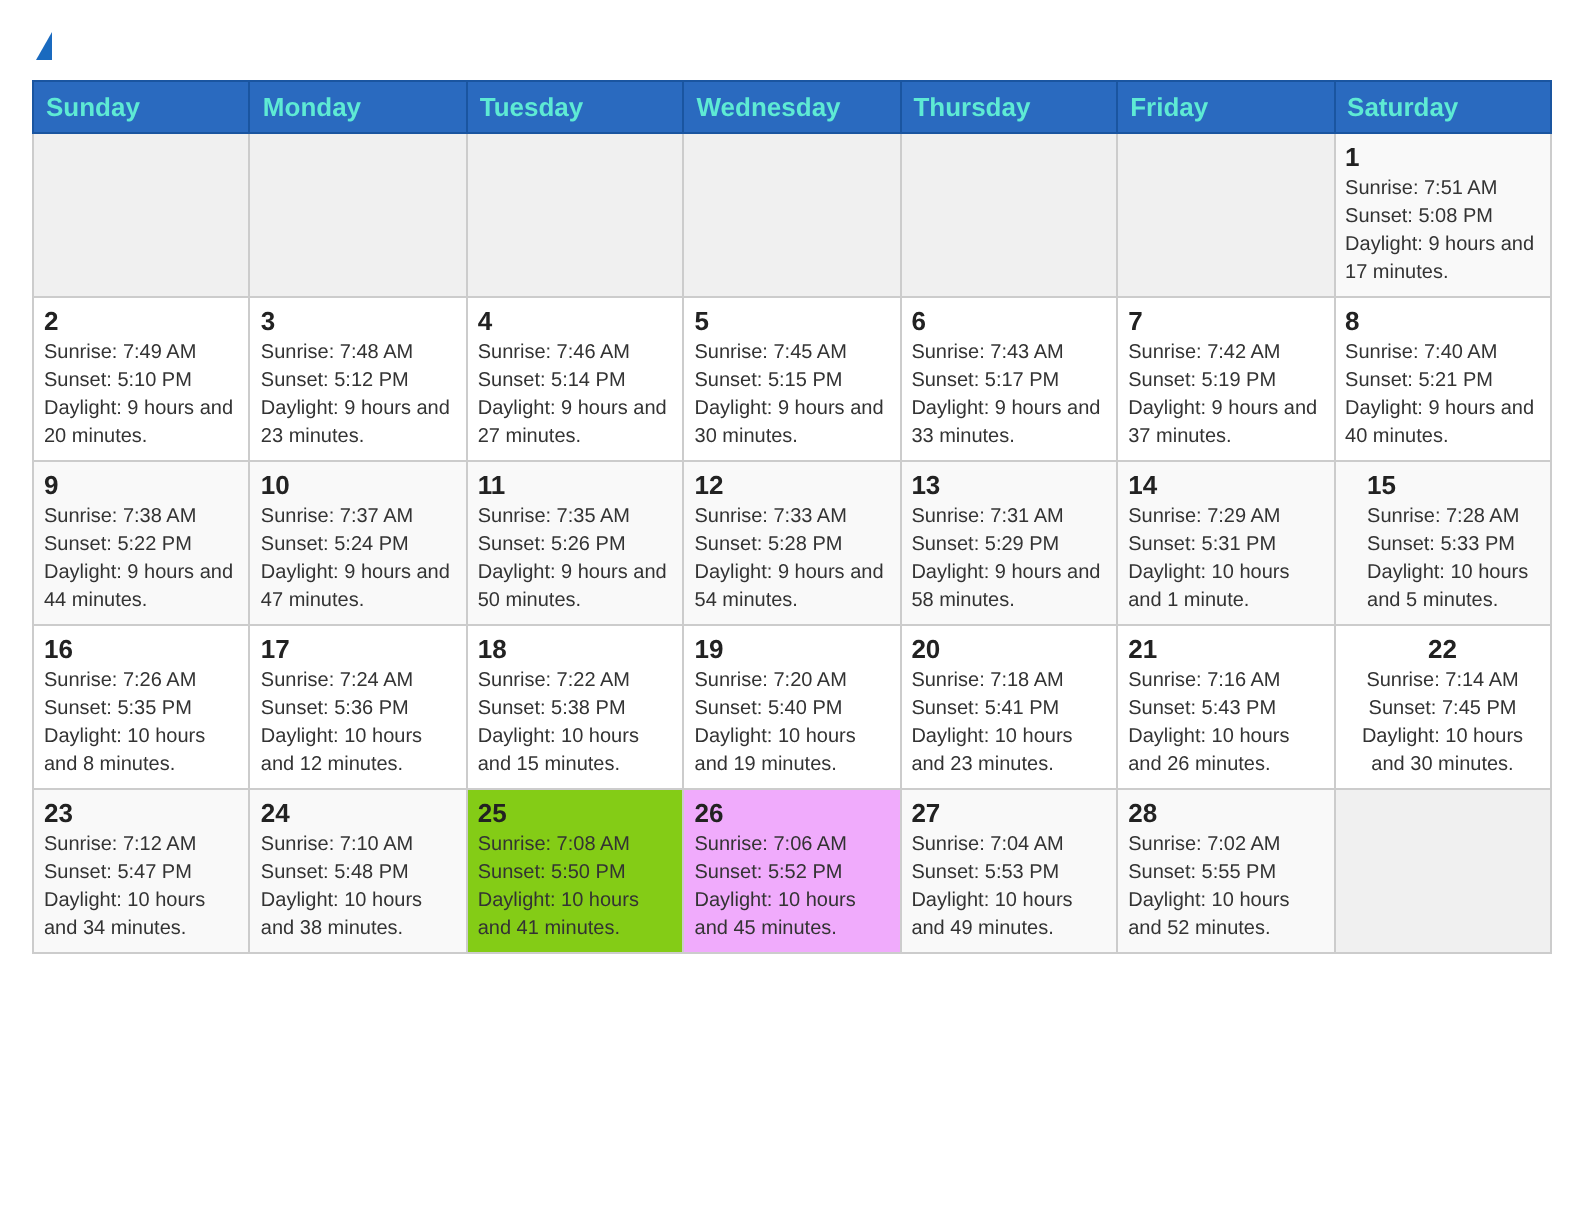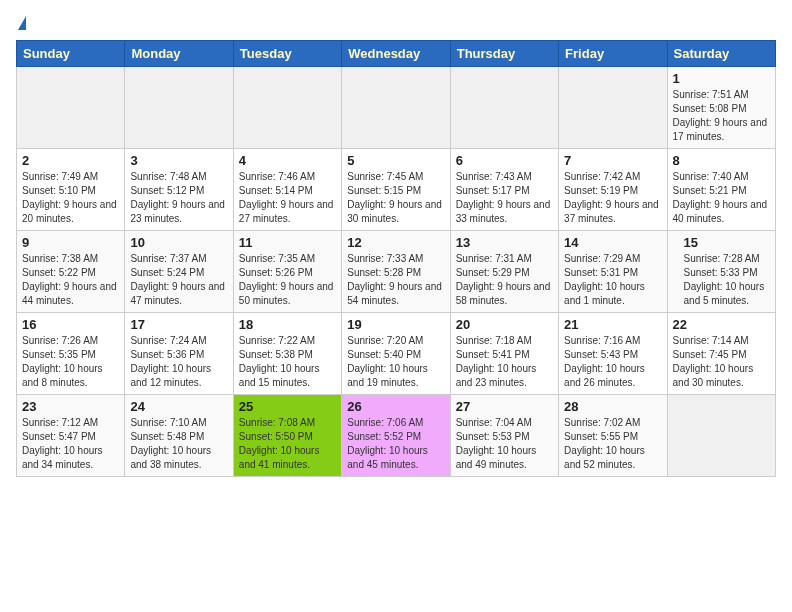--- a/index.html
+++ b/index.html
@@ -59,21 +59,21 @@
       font-size: 14px;
       color: #444;
     }
     .calendar {
       width: 100%;
       border-collapse: collapse;
       border: 1px solid #ccc;
     }
     .calendar th {
       background: #2a6abf;
-      color: #fef9c3;
+      color: #5eead4;
       font-size: 13px;
       font-weight: bold;
       padding: 5px 6px;
       text-align: left;
       border: 1px solid #1a55a0;
     }
     .calendar td {
       width: 14.28%;
       vertical-align: top;
       border: 1px solid #ccc;
@@ -267,21 +267,21 @@
           <div class="day-info">Sunrise: 7:18 AM
 Sunset: 5:41 PM
 Daylight: 10 hours and 23 minutes.</div>
         </td>
         <td style="background: rgb(255, 255, 255);">
           <span class="day-num">21</span>
           <div class="day-info">Sunrise: 7:16 AM
 Sunset: 5:43 PM
 Daylight: 10 hours and 26 minutes.</div>
         </td>
-        <td style="background: rgb(255, 255, 255);">
+        <td style="background: rgb(255, 255, 255); text-align: center;">
           <span class="day-num">22</span>
           <div class="day-info">Sunrise: 7:14 AM
 Sunset: 7:45 PM
 Daylight: 10 hours and 30 minutes.</div>
         </td>
       </tr>
       <tr>
         <td style="background: rgb(249, 249, 249);">
           <span class="day-num">23</span>
           <div class="day-info">Sunrise: 7:12 AM

